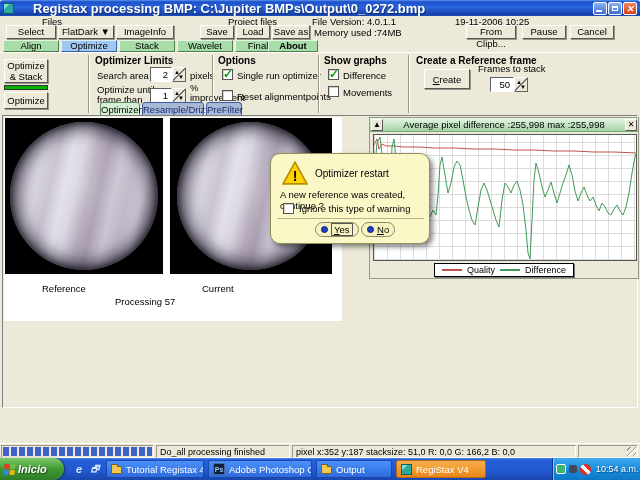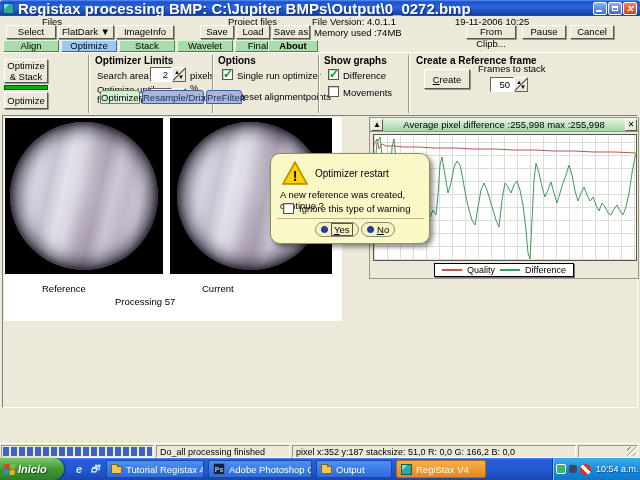--- a/index.html
+++ b/index.html
@@ -6,21 +6,21 @@
   html,body { width:640px; height:480px; }
   body { font-family:"Liberation Sans", sans-serif; }
   #screen { position:relative; width:640px; height:480px; background:#ECE9D8; overflow:hidden; font-size:10px; color:#000; }
 
   
   .titlebar { position:absolute; left:0; top:0; width:640px; height:16px;
     background:linear-gradient(180deg,#5A96F0 0%,#1E50C8 12%,#2A66DE 45%,#1641A8 90%,#2050C0 100%);
     border-radius:3px 3px 0 0; display:flex; align-items:center; padding:0 3px; }
   .app-icon { width:11px; height:11px; background:#2FA8A0; border:1px solid #0C6058; margin-right:4px; flex:none;
     background-image:linear-gradient(135deg,#7FE0D8 0 4px,transparent 4px); }
-  .title-text { color:#fff; font-weight:bold; font-size:15px; text-shadow:1px 1px 1px #10307A; white-space:nowrap; overflow:hidden; flex:1; }
+  .title-text { color:#fff; font-weight:bold; font-size:13px; text-shadow:1px 1px 1px #10307A; white-space:nowrap; overflow:hidden; flex:1;margin-left:15px; }
   .tb-btn { width:14px; height:13px; margin-left:1px; border:1px solid #fff; border-radius:2px; flex:none; position:relative;
     background:linear-gradient(180deg,#8CB4F4,#3C6CD8); }
   .tb-btn.close { background:linear-gradient(180deg,#F0865A,#D83C1E); }
   .g-min { position:absolute; left:2px; bottom:2px; width:6px; height:2px; background:#fff; }
   .g-restore { position:absolute; left:3px; top:3px; width:6px; height:5px; border:1px solid #fff; border-top:2px solid #fff; }
   .g-close { position:absolute; left:0; top:0; width:100%; height:100%; color:#fff; font-size:9px; font-weight:bold; text-align:center; line-height:12px; }
 
   
   .toolbar { position:absolute; left:0; top:16px; width:640px; height:24px; background:#ECE9D8; }
   .grp-label { position:absolute; top:0; font-size:9.5px; }
@@ -43,21 +43,21 @@
     font-size:9.5px; text-align:right; padding:1px 3px 0 0; }
   .spinbtn { position:absolute; width:14px; height:15px; background:#ECE9D8; border:1px solid; border-color:#fff #606060 #606060 #fff;
     background-image:linear-gradient(135deg,transparent 46%,#707070 46%,#707070 54%,transparent 54%); }
   .spinbtn i { position:absolute; font-style:normal; font-size:6px; line-height:6px; color:#000; }
   .spinbtn .up { left:1px; top:1px; } .spinbtn .dn { right:1px; bottom:1px; }
   .cb { position:absolute; width:11px; height:11px; background:#fff; border:1px solid #555; box-shadow:inset 1px 1px 0 #cfcfcf; }
   .cb[data-checked="true"]::after { content:"✓"; position:absolute; left:0px; top:-3px; color:#00A400; font-size:12px; font-weight:bold; }
   .bigbtn { position:absolute; background:#ECE9D8; border:1px solid; border-color:#fff #555 #555 #fff; box-shadow:1px 1px 0 #9a9785;
     font-size:9.5px; text-align:center; display:flex; align-items:center; justify-content:center; }
   .greenbar { position:absolute; background:#00B400; border:1px solid #333; }
-  .subtab { position:absolute; top:37px; height:14px; font-size:9.5px; text-align:center; line-height:13px;
+  .subtab { position:absolute; top:49px; height:14px; font-size:9.5px; text-align:center; line-height:13px;
     background:#A9B9D5; color:#1A2A72; border:1px solid #3C5CA4; border-radius:3px 3px 0 0; }
   .subtab.active { background:#D4EED4; color:#000; border-color:#5E8E5E; font-weight:normal; }
 
   
   .work { position:absolute; left:2px; top:115px; width:636px; height:293px; background:#ECE9D8;
     border:1px solid; border-color:#808080 #fff #fff #808080; }
   .imgpanel { position:absolute; left:1px; top:1px; width:338px; height:204px; background:#fff; }
   .frame { position:absolute; top:1px; height:156px; background:#000; overflow:hidden; }
   .planet { position:absolute; left:5px; top:4px; width:148px; height:148px; border-radius:50%;
     background:

